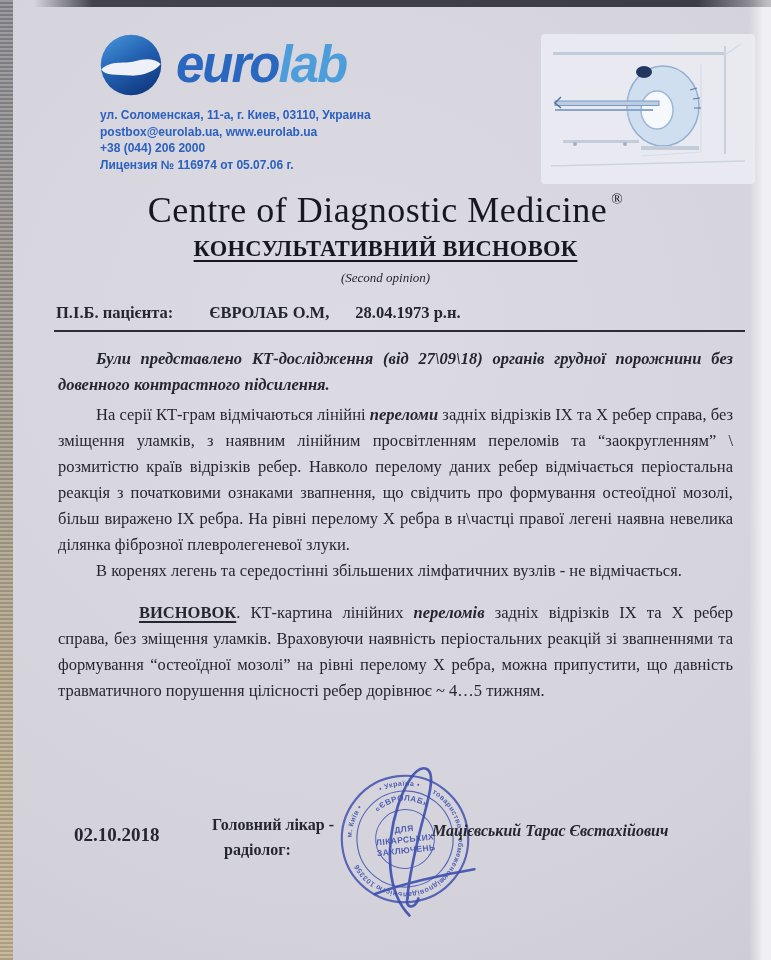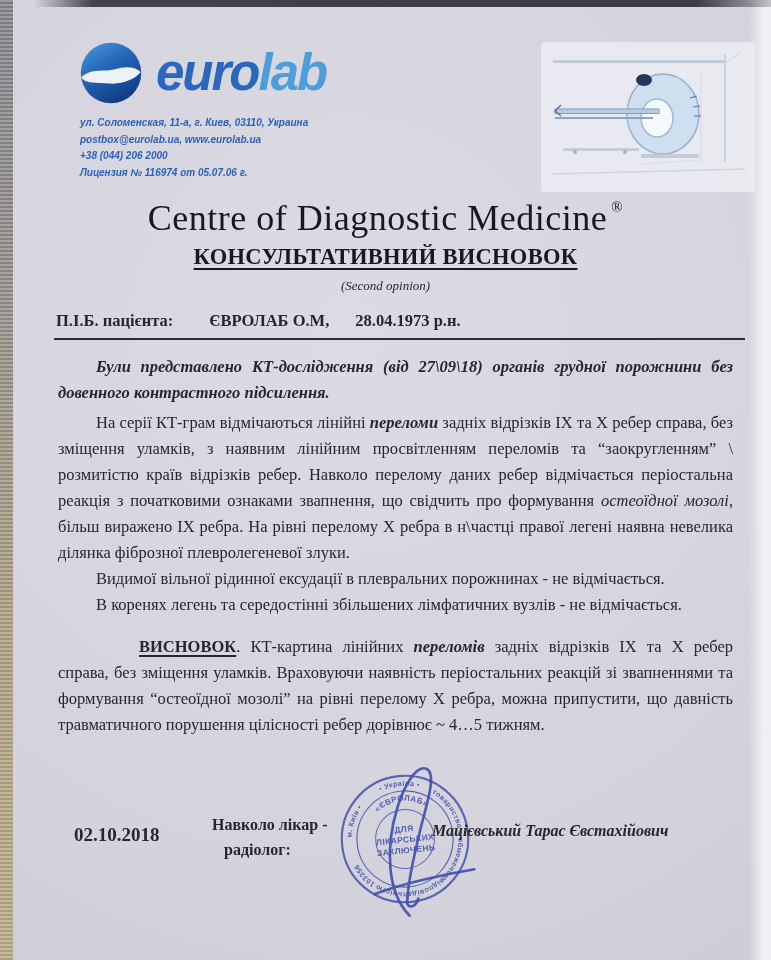--- a/index.html
+++ b/index.html
@@ -15,29 +15,29 @@
   .edge-top{position:absolute;left:34px;right:0;top:0;height:7px;z-index:6;
     background:linear-gradient(to right, rgba(62,62,70,0), #43434b 8%, #3c3c44 90%, rgba(60,60,68,.25));}
   .edge-left{position:absolute;left:0;top:0;bottom:0;width:13px;z-index:6;
     background:linear-gradient(to bottom, #84848c 0%, #9a9489 38%, #b0a283 72%, #bcab89 100%);}
   .edge-left::after{content:"";position:absolute;inset:0;
     background:repeating-linear-gradient(to bottom, rgba(255,255,255,.18) 0 2px, rgba(0,0,0,.08) 2px 4px);}
   .edge-right{position:absolute;right:0;top:0;bottom:0;width:22px;z-index:5;
     background:linear-gradient(to right, rgba(243,242,246,0), #f0eff3 65%);}
 
   
-  .header{position:relative;padding:32px 0 0 78px;margin-top:8px;}
+  .header{position:relative;padding:32px 0 0 98px;}
   .logo{display:flex;align-items:center;}
   .logo-globe{width:66px;height:66px;flex:0 0 auto;}
   .logo-word{font-family:"Liberation Sans","DejaVu Sans",sans-serif;font-style:italic;font-weight:bold;
     font-size:51px;line-height:62px;letter-spacing:-2px;margin-left:12px;}
   .logo-euro{color:#2a67be;}
   .logo-lab{color:#4e9ddb;}
   .address{margin:9px 0 0 2px;font-family:"Liberation Sans","DejaVu Sans",sans-serif;
-    font-style:italic;font-weight:bold;font-size:10px;line-height:16.5px;color:#2b60bf;}
+    font-weight:bold;font-size:12px;line-height:16.5px;color:#2b60bf;}
   .ct-illustration{position:absolute;top:34px;right:16px;width:214px;height:150px;}
 
   
   .title-block{text-align:center;margin-top:4px;position:relative;z-index:2;}
   .title-main{font-size:36px;color:#17171f;letter-spacing:.5px;line-height:44px;}
   .reg-mark{font-size:15px;vertical-align:18px;margin-left:4px;}
   .title-heading{margin-top:2px;font-size:22.5px;font-weight:bold;letter-spacing:.3px;
     text-decoration:underline;text-decoration-thickness:2px;text-underline-offset:4px;line-height:30px;color:#17171f;}
   .title-sub{margin-top:2px;font-size:13px;font-style:italic;line-height:24px;}
 
@@ -46,21 +46,21 @@
   .patient-name{margin-left:36px;}
   .patient-birth{margin-left:26px;}
   .rule{margin:7px 26px 0 54px;border:none;border-top:2.5px solid #2c2c36;}
 
   
   .content{margin:14px 38px 0 58px;font-size:16.5px;line-height:26px;text-align:justify;}
   .content p{margin:0;text-indent:38px;}
   .intro{font-weight:bold;font-style:italic;}
   .findings{margin-top:4px !important;}
   .em-bi{font-weight:bold;font-style:italic;}
-  .em-i{font-style:italic;}
+  .em-i{}
   .conclusion{margin-top:16px !important;}
   .concl-label{font-weight:bold;text-decoration:underline;text-decoration-thickness:2px;text-underline-offset:3px;margin-left:43px;}
 
   
   .sign-block{position:absolute;left:0;top:748px;width:100%;height:178px;z-index:2;}
   .sign-date{position:absolute;left:74px;top:76px;font-size:19px;font-weight:bold;}
   .sign-role{position:absolute;left:212px;top:64px;font-size:16px;font-weight:bold;line-height:25px;z-index:1;}
   .sign-role .role2{margin-left:12px;}
   .stamp-wrap{position:absolute;left:316px;top:2px;width:178px;height:178px;transform:rotate(-6deg);z-index:2;}
   .sign-name{position:absolute;left:432px;top:74px;font-size:16px;font-weight:bold;font-style:italic;z-index:3;white-space:nowrap;}
@@ -126,29 +126,28 @@
   </div>
 
   <div class="patient-row">
     <span>П.І.Б. пацієнта:</span><span class="patient-name">ЄВРОЛАБ О.М,</span><span class="patient-birth">28.04.1973 р.н.</span>
   </div>
   <hr class="rule">
 
   <div class="content">
     <p class="intro">Були представлено КТ-дослідження (від 27\09\18) органів грудної порожнини без довенного контрастного підсилення.</p>
     <p class="findings"><span>На серії КТ-грам відмічаються лінійні </span><span class="em-bi">переломи</span><span> задніх відрізків IX та X ребер справа, без зміщення уламків, з наявним лінійним просвітленням переломів та “заокругленням” \ розмитістю країв відрізків ребер. Навколо перелому даних ребер відмічається періостальна реакція з початковими ознаками звапнення, що свідчить про формування </span><span class="em-i">остеоїдної мозолі</span><span>, більш виражено IX ребра. На рівні перелому X ребра в н\частці правої легені наявна невелика ділянка фіброзної плевролегеневої злуки.</span></p>
-    <p>Видимої вільної рідинної ексудації в плевральних порожнинах - не відмічається.</p>
     <p>В коренях легень та середостінні збільшених лімфатичних вузлів - не відмічається.</p>
     <p class="conclusion"><span class="concl-label">ВИСНОВОК</span><span>. КТ-картина лінійних </span><span class="em-bi">переломів</span><span> задніх відрізків IX та X ребер справа, без зміщення уламків. Враховуючи наявність періостальних реакцій зі звапненнями та формування “остеоїдної мозолі” на рівні перелому X ребра, можна припустити, що давність травматичного порушення цілісності ребер дорівнює ~ 4…5 тижням.</span></p>
   </div>
 
   <div class="sign-block">
     <div class="sign-date">02.10.2018</div>
     <div class="sign-role">
-      <div>Навколо лікар -</div>
+      <div>Головний лікар -</div>
       <div class="role2">радіолог:</div>
     </div>
 
     <svg class="stamp-wrap" viewBox="0 0 200 200">
       <g fill="none" stroke="#4152ad" opacity="0.85">
         <circle cx="100" cy="100" r="71" stroke-width="2.4"></circle>
         <circle cx="100" cy="100" r="54" stroke-width="1.3"></circle>
         <circle cx="100" cy="100" r="33" stroke-width="1.1"></circle>
       </g>
       <defs>

